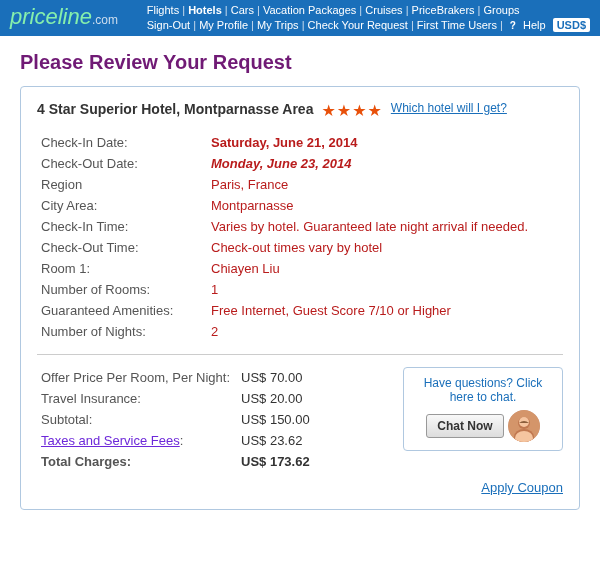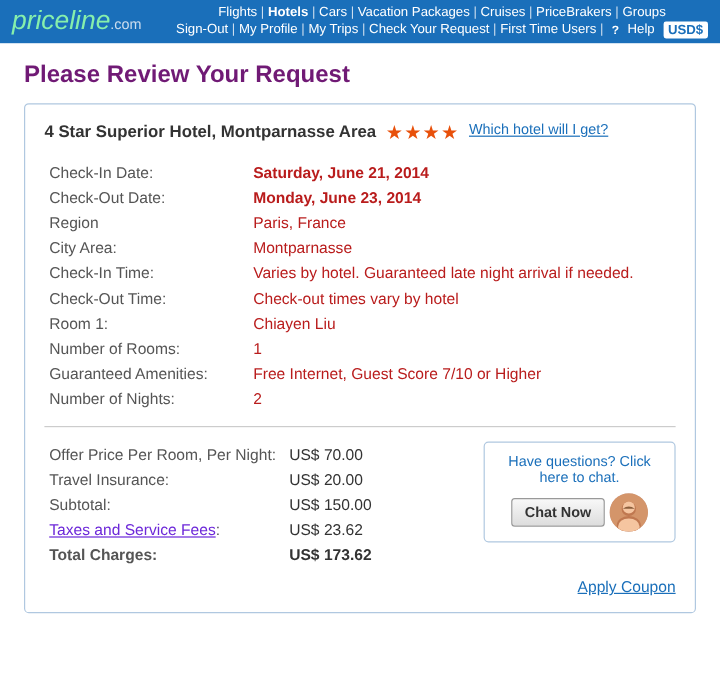--- a/index.html
+++ b/index.html
@@ -22,21 +22,21 @@
       font-size: 22px;
       font-weight: normal;
       color: #86efac;
       font-style: italic;
     }
     .logo-dot-com {
       font-size: 12px;
       color: #cde;
     }
     .nav-top {
-      text-align: center;
+      text-align: left;
     }
     .nav-links-top {
       font-size: 11px;
       color: #cde;
     }
     .nav-links-top a, .nav-links-bottom a {
       color: #fff;
       text-decoration: none;
     }
     .nav-links-bottom {
@@ -111,21 +111,21 @@
     .detail-table tr td:first-child {
       color: #555;
       width: 170px;
       font-size: 13px;
     }
     .detail-table tr td:last-child {
       color: #b91c1c;
       font-size: 13px;
     }
     .checkin-date { color: #cc0000; font-weight: bold; }
-    .checkout-date { color: #cc0000; font-weight: bold; }
+    .checkout-date { color: #cc0000; font-weight: bold; font-style: italic; }
 
     
     .divider {
       border: none;
       border-top: 1px solid #ccc;
       margin: 12px 0;
     }
 
     
     .pricing-area {

